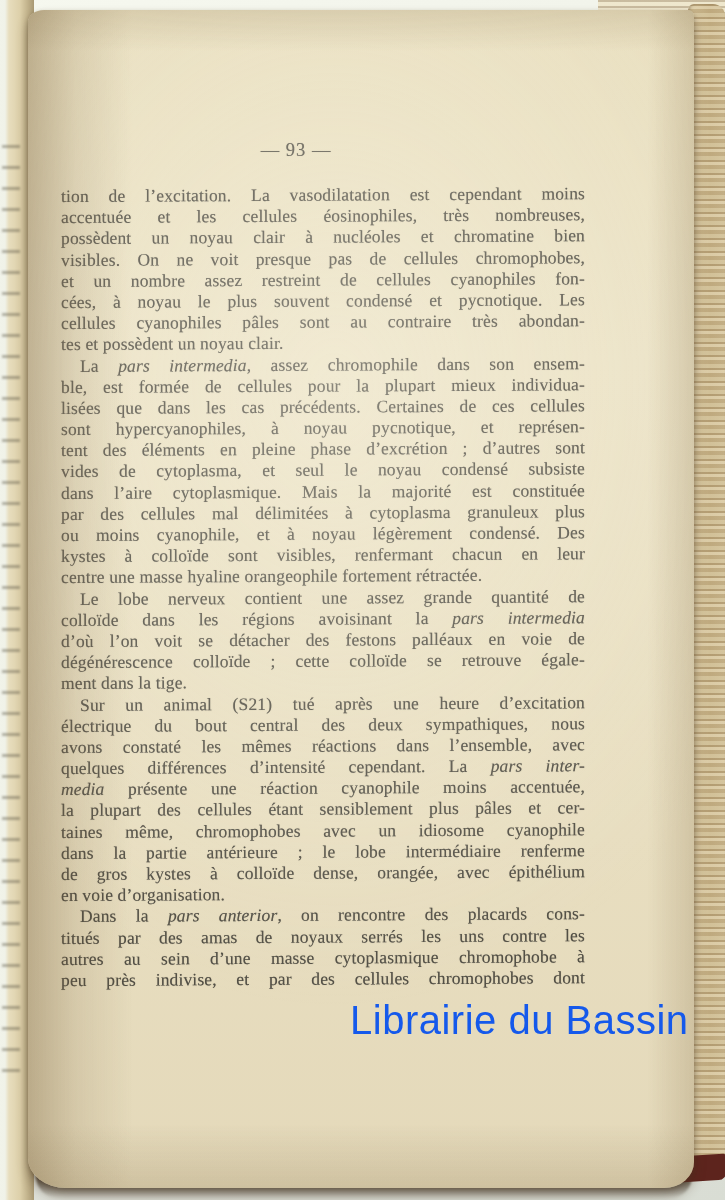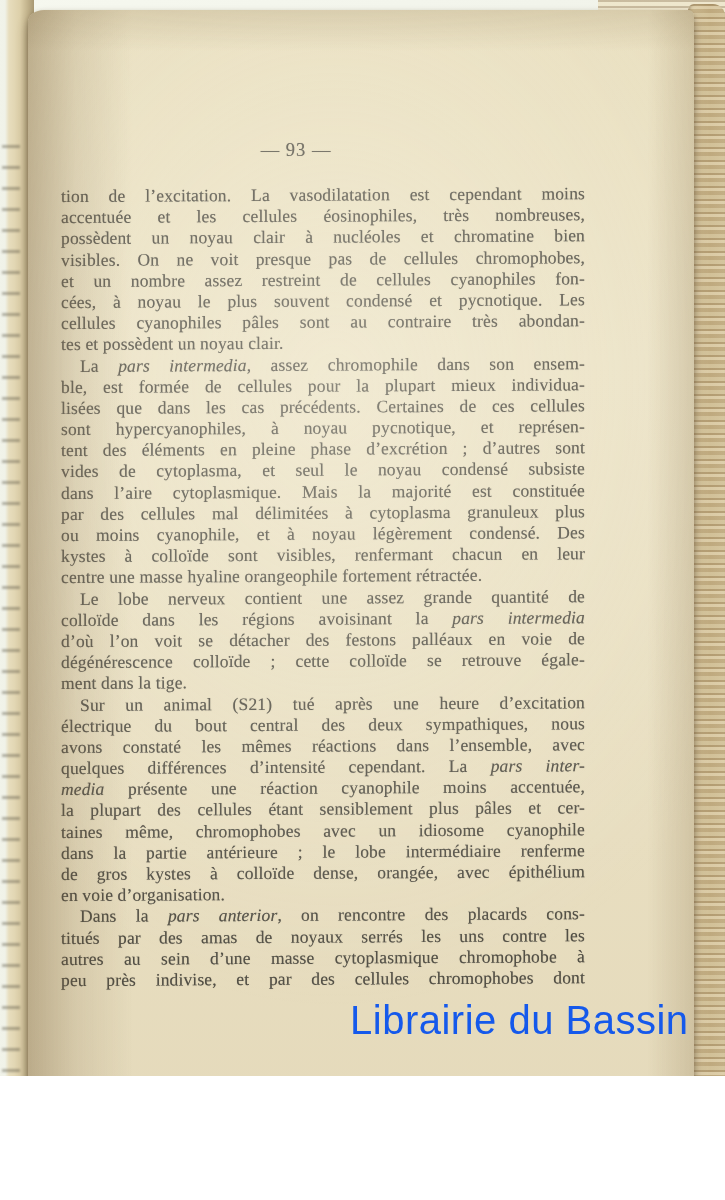--- a/index.html
+++ b/index.html
@@ -1,21 +1,21 @@
 <!DOCTYPE html>
 <html><head>
 <meta charset="utf-8">
 <style>
   html,body { margin:0; padding:0; }
   body {
     width:725px; height:1200px;
     font-family:"Liberation Serif","DejaVu Serif",serif;
   }
   .photo {
-    position:relative; width:725px; height:1076px; overflow:hidden;
+    position:relative; width:725px; height:1200px; overflow:hidden;
     background:linear-gradient(160deg,#f6f8ef 0%,#eef0e7 30%,#e2e3dc 70%,#d9ddd4 100%);
   }
 
   
   .facing-edge {
     position:absolute; left:0; top:0; width:34px; height:1200px; z-index:1;
     background:linear-gradient(to right,#f1f3e9 0px,#f0f2e8 5px,#e7ddbd 9px,#ddd0aa 20px,#c4b58e 27px,#a89873 34px);
   }
   .facing-text-marks {
     position:absolute; left:2px; top:145px; width:18px; height:930px;

